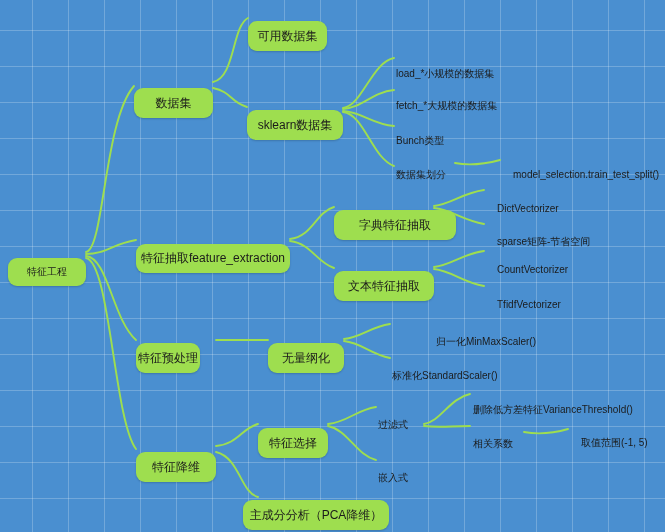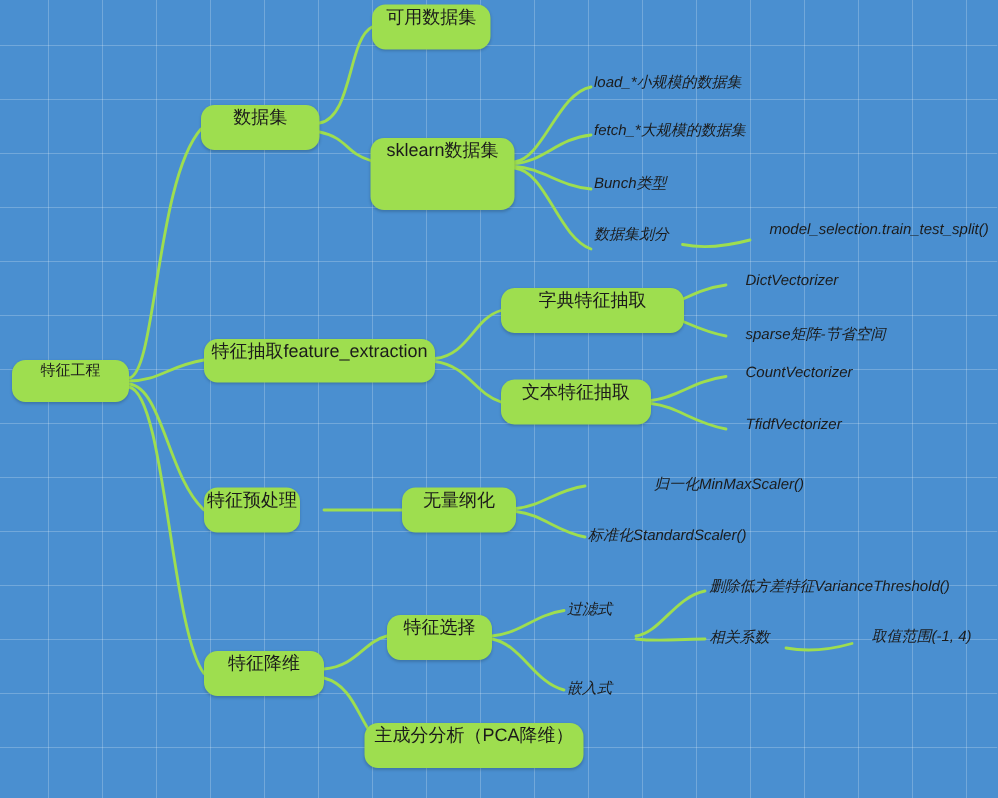--- a/index.html
+++ b/index.html
@@ -26,42 +26,43 @@
     left: 0;
     top: 0;
     width: 665px;
     height: 532px;
     pointer-events: none;
   }
   .node {
     position: absolute;
     box-sizing: border-box;
     display: flex;
-    align-items: flex-start;
+    align-items: center;
     justify-content: center;
     color: #1b1b1b;
     white-space: nowrap;
+    margin-top: 18px;
   }
   .node.boxed {
     background: #9ede4f;
     border-radius: 9px;
     box-shadow: 0 1px 2px rgba(0,0,0,0.18);
   }
   .node.root {
     background: #9ede4f;
     border-radius: 9px;
     font-size: 10px;
     box-shadow: 0 1px 2px rgba(0,0,0,0.18);
   }
   .node.plain {
     background: transparent;
     justify-content: flex-start;
   }
   .n-fs12 { font-size: 12px; }
-  .n-fs10 { font-size: 10px; font-style: italic; }
+  .n-fs10 { font-size: 10px; }
 </style>
 </head>
 <body>
 
 <div id="canvas">
 
   <svg id="links" viewBox="0 0 665 532" xmlns="http://www.w3.org/2000/svg">
     <g fill="none" stroke="#9ede4f" stroke-width="1.9" stroke-linecap="round">
 
       <path d="M86,252 C104,250 104,120 134,86"></path>
@@ -127,21 +128,21 @@
   </div>
 
   <div class="node boxed n-fs12" style="left:136px; top:434px; width:80px; height:30px;">
     <span>特征降维</span>
   </div>
 
   <div class="node boxed n-fs12" style="left:248px; top:3px; width:79px; height:30px;">
     <span>可用数据集</span>
   </div>
 
-  <div class="node boxed n-fs12" style="left:247px; top:92px; width:96px; height:48px;">
+  <div class="node boxed n-fs12" style="left:247px; top:92px; width:96px; height:30px;">
     <span>sklearn数据集</span>
   </div>
 
   <div class="node plain n-fs10" style="left:396px; top:48px; width:180px; height:16px;">
     <span>load_*小规模的数据集</span>
   </div>
 
   <div class="node plain n-fs10" style="left:396px; top:80px; width:180px; height:16px;">
     <span>fetch_*大规模的数据集</span>
   </div>
@@ -212,16 +213,16 @@
 
   <div class="node plain n-fs10" style="left:473px; top:384px; width:195px; height:16px;">
     <span>删除低方差特征VarianceThreshold()</span>
   </div>
 
   <div class="node plain n-fs10" style="left:473px; top:418px; width:90px; height:16px;">
     <span>相关系数</span>
   </div>
 
   <div class="node plain n-fs10" style="left:581px; top:417px; width:90px; height:16px;">
-    <span>取值范围(-1, 4)</span>
+    <span>取值范围(-1, 5)</span>
   </div>
 
 </div>
 
 </body></html>

